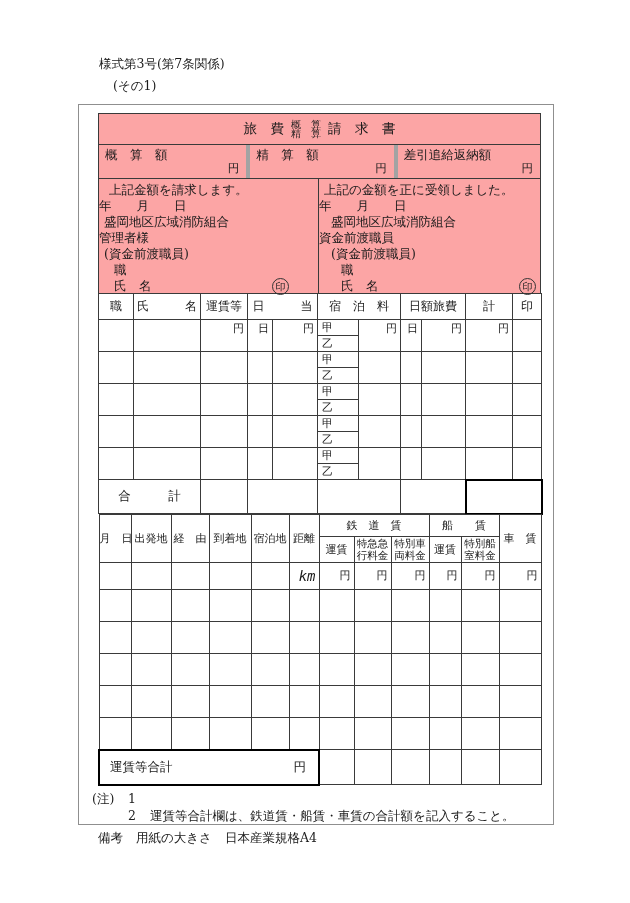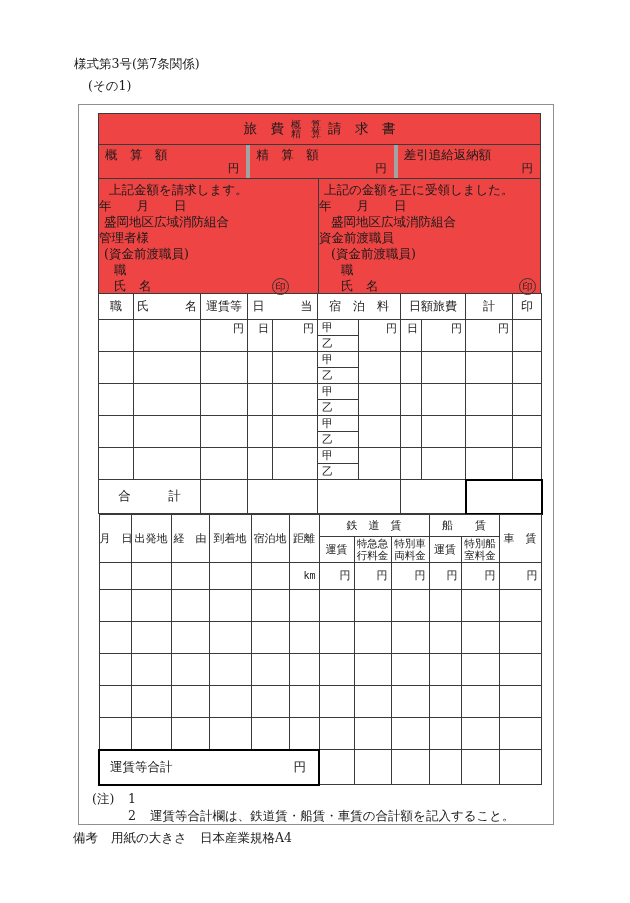--- a/index.html
+++ b/index.html
@@ -1,26 +1,26 @@
 <!DOCTYPE html>
 <html><head>
 <meta charset="utf-8">
 <style>
   html,body{margin:0;padding:0;}
   body{
     width:630px;height:903px;background:#ffffff;position:relative;overflow:hidden;
     font-family:"DejaVu Serif","Liberation Serif",serif;color:#1a1a1a;
   }
-  .abs{position:absolute;}
+  .abs{position:absolute;margin-left:25px;}
   #form-number{left:74px;top:56px;font-size:12.5px;}
   #form-part{left:88px;top:78px;font-size:12.5px;}
   
   .outer{position:absolute;left:78px;top:104px;width:474px;height:719px;border:1px solid #8f8f8f;}
   .inner{position:absolute;left:19px;top:8px;width:443px;}
-  .sec{border:1px solid #3a3a3a;margin-top:-1px;box-sizing:border-box;background:#ef4444;}
+  .sec{border:1px solid #3a3a3a;margin-top:-1px;box-sizing:border-box;background:#fca5a5;}
   .sec:first-child{margin-top:0;}
   
   .title-row{height:32px;display:flex;align-items:center;justify-content:center;font-size:13.5px;}
   .stack{display:inline-block;text-align:center;font-size:10px;line-height:9px;margin:0 7px;vertical-align:middle;}
   
   .amounts-row{height:35px;display:flex;}
   .amt-cell{position:relative;box-sizing:border-box;border-left:4px solid #a3a3a3;}
   .amt-cell:first-child{border-left:none;}
   .amt-label{position:absolute;top:2px;left:6px;font-size:12.5px;white-space:nowrap;}
   .amt-unit{position:absolute;bottom:2px;right:7px;font-size:11.5px;}
@@ -38,21 +38,21 @@
   td,th{border:1px solid #3a3a3a;padding:0;font-weight:normal;overflow:hidden;white-space:nowrap;}
   .t1 th{height:25px;font-size:12px;text-align:center;}
   .t2 th{font-size:11px;text-align:center;}
   td.u{font-size:11px;text-align:right;vertical-align:top;padding:1px 3px 0 0;}
   td.um{font-size:11px;text-align:right;vertical-align:middle;padding:0 3px 0 0;}
   td.sub{font-size:11px;text-align:left;vertical-align:middle;padding-left:4px;height:15px;}
   tr.r16 td{height:15px;}
   tr.r32 td{height:31px;}
   td.gokei{height:33px;font-size:12.5px;text-align:center;}
   td.thick{border:2px solid #000;}
-  td.km{font-size:10px;font-family:"DejaVu Sans Mono","Liberation Mono",monospace;}
+  td.km{font-size:14px;font-family:"DejaVu Sans Mono","Liberation Mono",monospace;font-style:italic;}
   .two-line{line-height:12px;font-size:10.5px;}
   td.fare-total{height:33px;}
   .fare-total-inner{display:flex;justify-content:space-between;align-items:center;height:100%;
     padding:0 12px 0 10px;font-size:12.5px;}
   
   .notes{position:absolute;left:13px;top:686px;width:450px;font-size:12.5px;}
   .note-line{display:flex;line-height:16.5px;}
   .note-label{width:36px;}
   .note-num{width:22px;text-align:left;}
   .note-text{flex:1;white-space:nowrap;}

